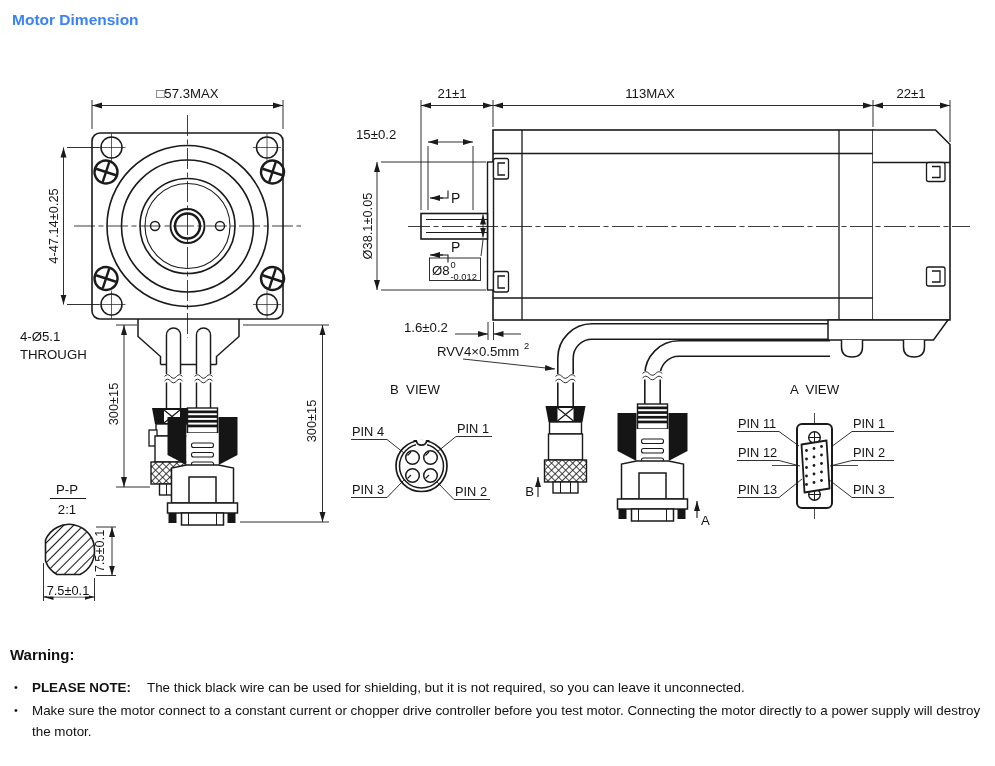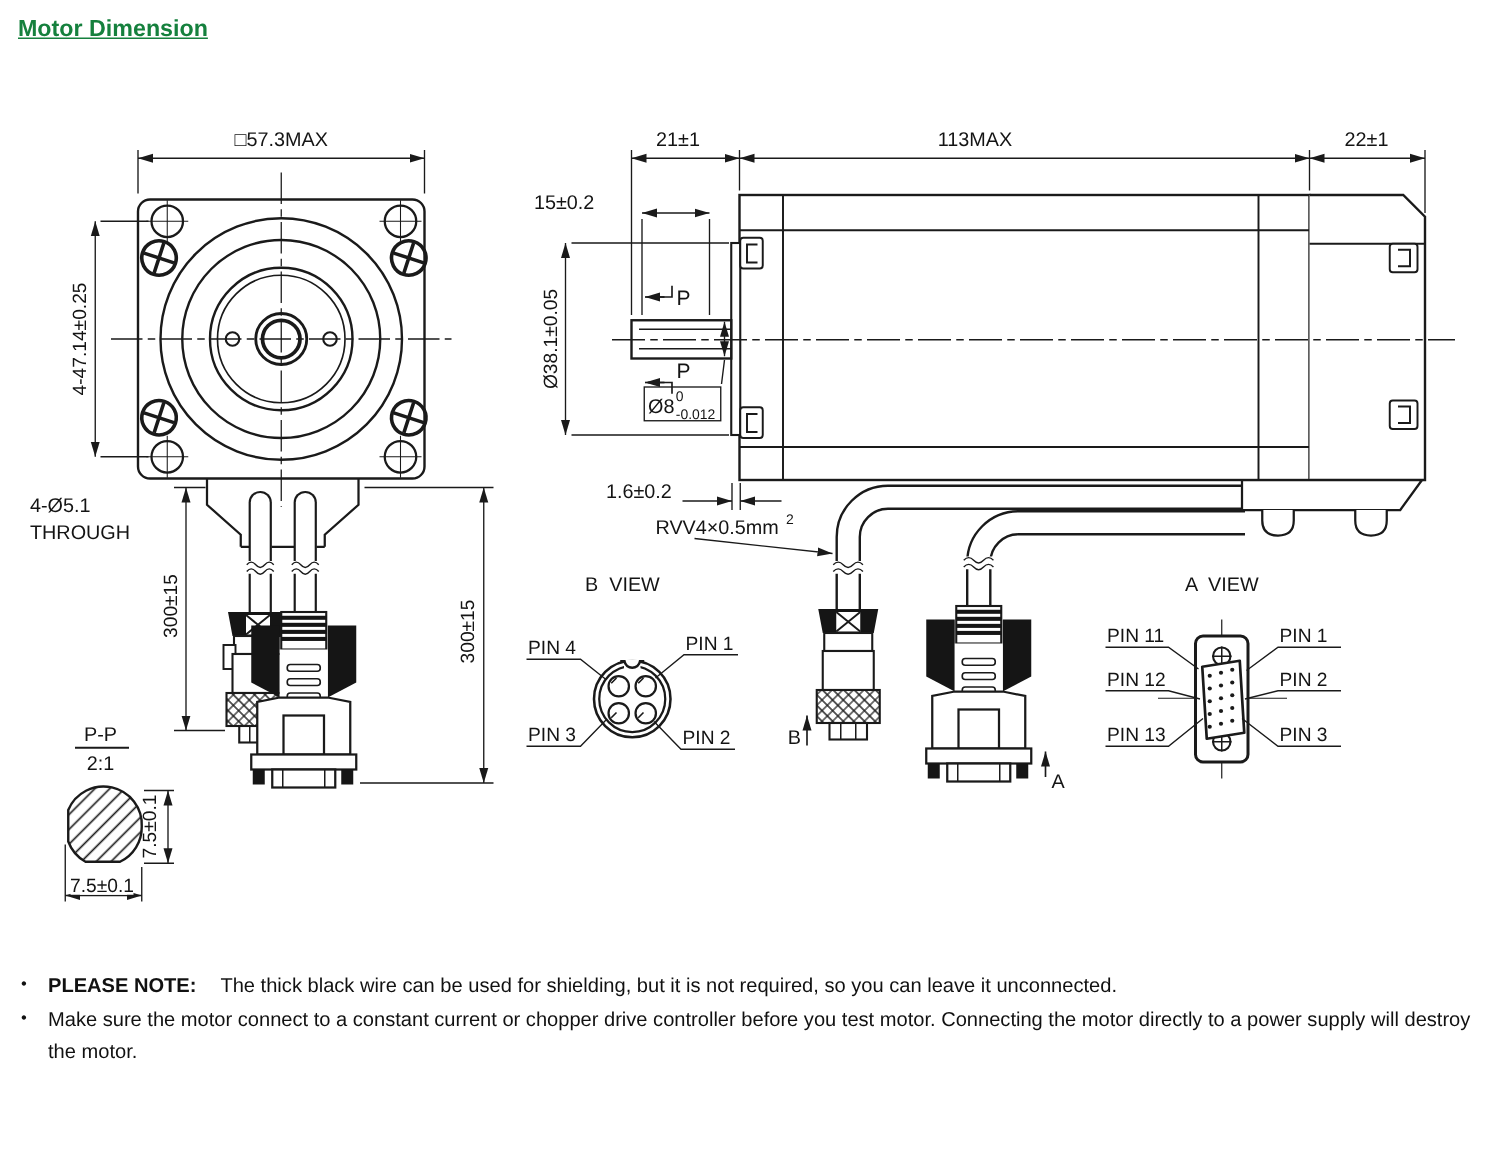--- a/index.html
+++ b/index.html
@@ -1,18 +1,18 @@
 <!DOCTYPE html>
 <html><head>
 <meta charset="utf-8">
 <style>
   html,body{margin:0;padding:0;background:#fff;}
   #stage{position:relative;width:995px;height:766px;background:#fff;overflow:hidden;
          font-family:"Liberation Sans",sans-serif;color:#111;}
-  #page-title{position:absolute;left:12px;top:11px;font-size:15.5px;font-weight:700;color:#15803d;text-decoration:underline;}
+  #page-title{position:absolute;left:12px;top:11px;font-size:15.5px;font-weight:700;color:#3b82f6;}
   svg text{fill:#141414;font-family:"Liberation Sans",sans-serif;font-size:12.8px;}
   svg .t14{font-size:14px;} svg .t9{font-size:9.3px;} svg .t13{font-size:13.2px;}
   .warn{position:absolute;left:10px;top:646px;width:975px;}
   .warn-h{font-size:15px;font-weight:700;margin:0 0 14px 0;}
   .wli{display:flex;font-size:13.4px;line-height:21px;margin:0 0 2px 0;}
   .wli .b{width:18px;flex:0 0 18px;font-size:11px;line-height:21px;text-align:left;padding-left:4px;}
   .wli .tx{flex:1;}
   .wli .strong{font-weight:700;text-align:center;}
   .wli .rest{margin-left:16px;}
 </style>
@@ -354,20 +354,21 @@
       <text x="738" y="457">PIN 12</text>
       <text x="738" y="494">PIN 13</text>
       <text x="853" y="428">PIN 1</text>
       <text x="853" y="457">PIN 2</text>
       <text x="853" y="494">PIN 3</text>
     </g>
   </svg>
 
   
   <div class="warn">
+    <div class="warn-h">Warning:</div>
     <div class="wli">
       <span class="b">•</span>
       <span class="tx"><span class="strong">PLEASE NOTE:</span><span class="rest">The thick black wire can be used for shielding, but it is not required, so you can leave it unconnected.</span></span>
     </div>
     <div class="wli">
       <span class="b">•</span>
       <span class="tx">Make sure the motor connect to a constant current or chopper drive controller before you test motor. Connecting the motor directly to a power supply will destroy the motor.</span>
     </div>
   </div>
 </div>

